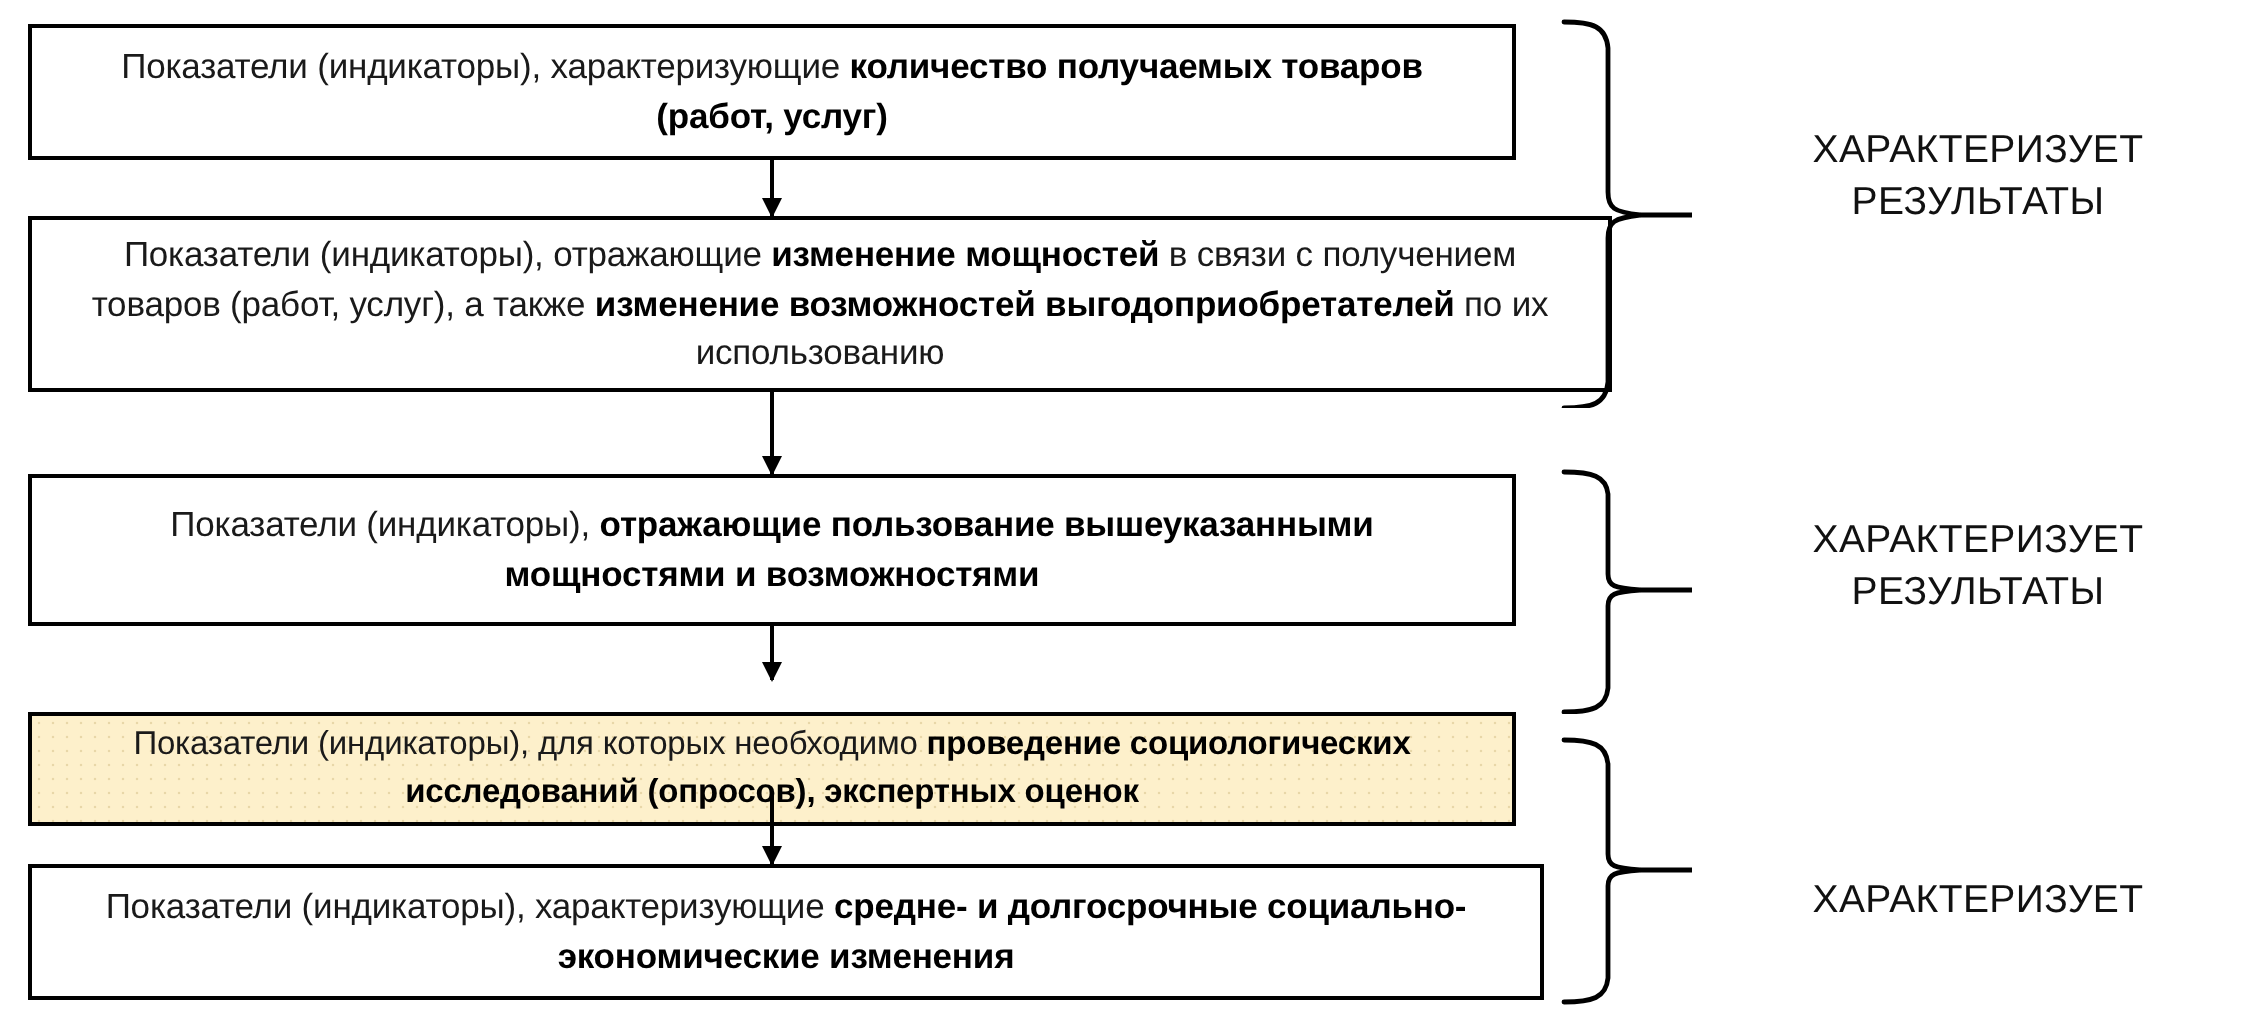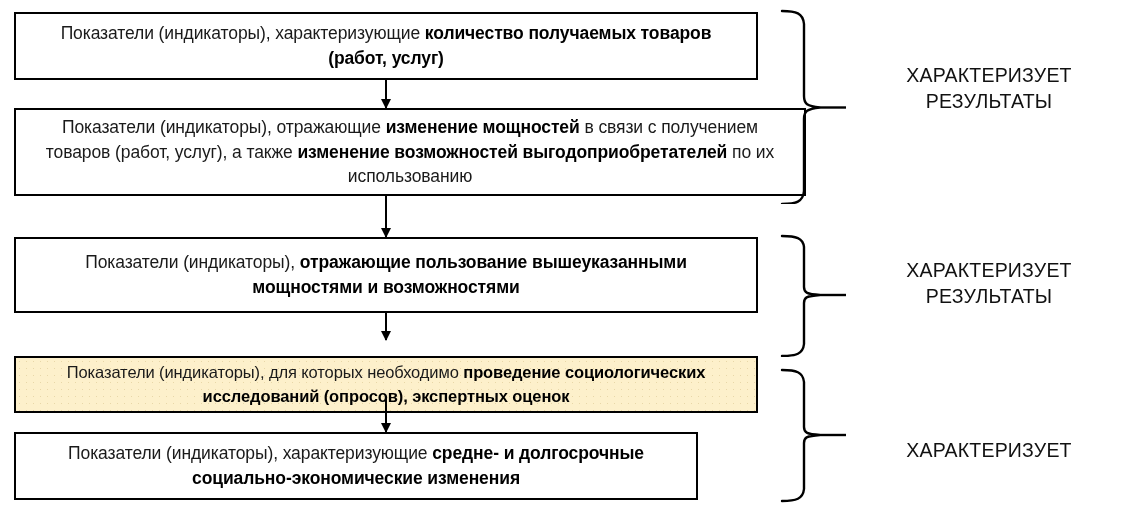--- a/index.html
+++ b/index.html
@@ -102,21 +102,21 @@
   </div>
 
   <div class="arrow" style="top:313px; height:27px;"></div>
 
   <div class="box box-highlight" style="left:14px; top:340px; width:744px; height:57px;margin-top:16px;">
     <span class="txt"><span>Показатели (индикаторы), для которых необходимо </span><b>проведение социологических исследований (опросов), экспертных оценок</b></span>
   </div>
 
   <div class="arrow" style="top:397px; height:35px;"></div>
 
-  <div class="box" style="left:14px; top:432px; width:684px; height:68px; border-width:2px;">
+  <div class="box" style="left:14px; top:432px; width:758px; height:68px; border-width:2px;">
     <span class="txt"><span>Показатели (индикаторы), характеризующие </span><b>средне- и долгосрочные социально-экономические изменения</b></span>
   </div>
 
   <svg class="brace-svg" style="top:8px;" width="70" height="196" viewBox="0 0 70 196">
     <path d="M 2,3 C 16,3 23,5 24,16 L 24,88 C 24,96 27,98 40,99.5
              C 27,101 24,103 24,111 L 24,183 C 23,194 16,196 2,196" fill="none" stroke="#000" stroke-width="2.4" stroke-linecap="round"></path>
     <line x1="40" y1="99.5" x2="66" y2="99.5" stroke="#000" stroke-width="2.4"></line>
   </svg>
 
   <svg class="brace-svg" style="top:233px;" width="70" height="124" viewBox="0 0 70 124">

